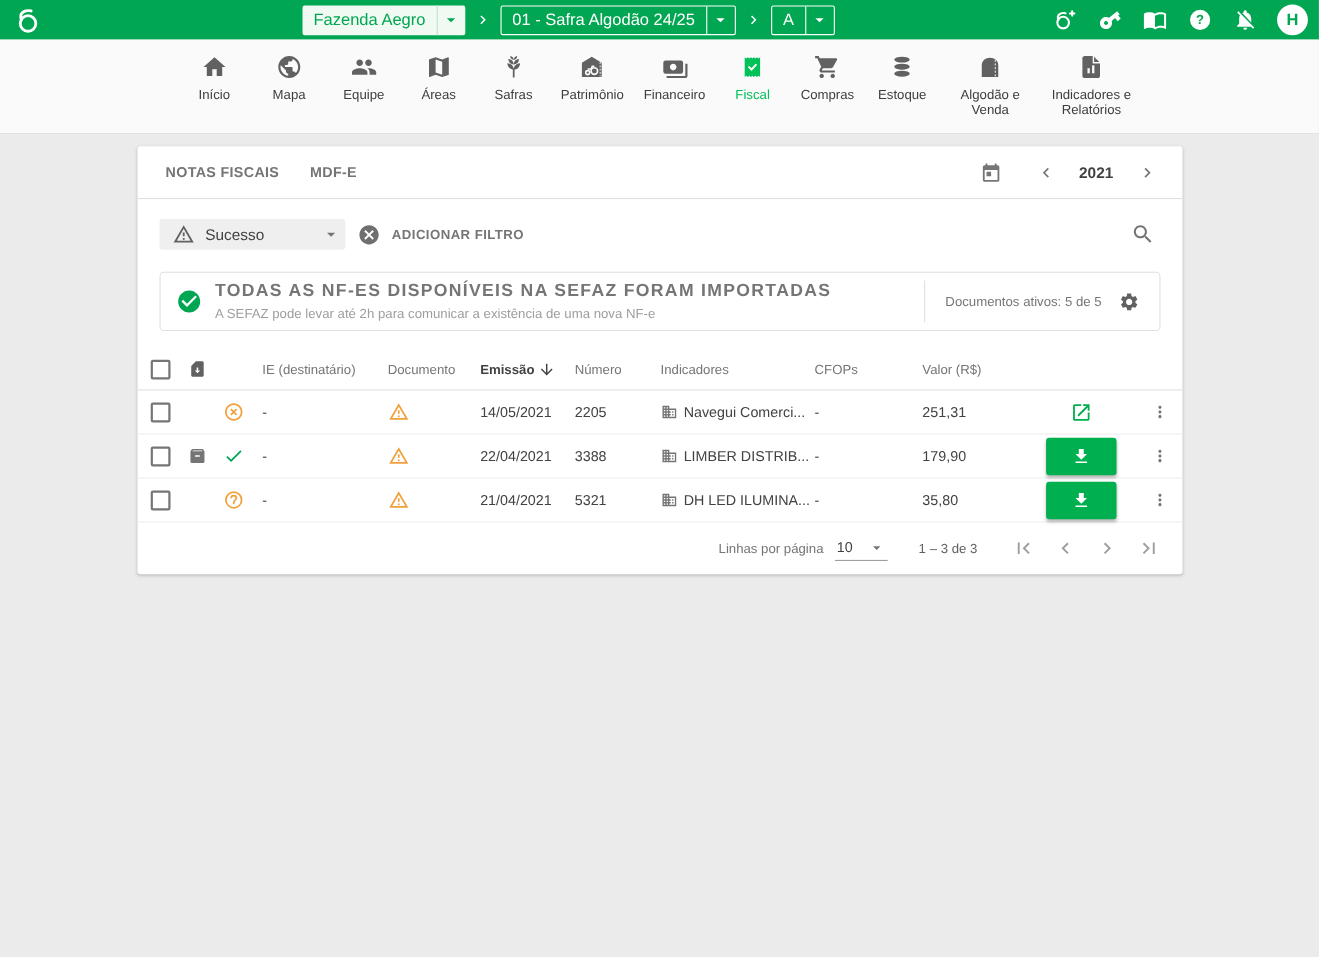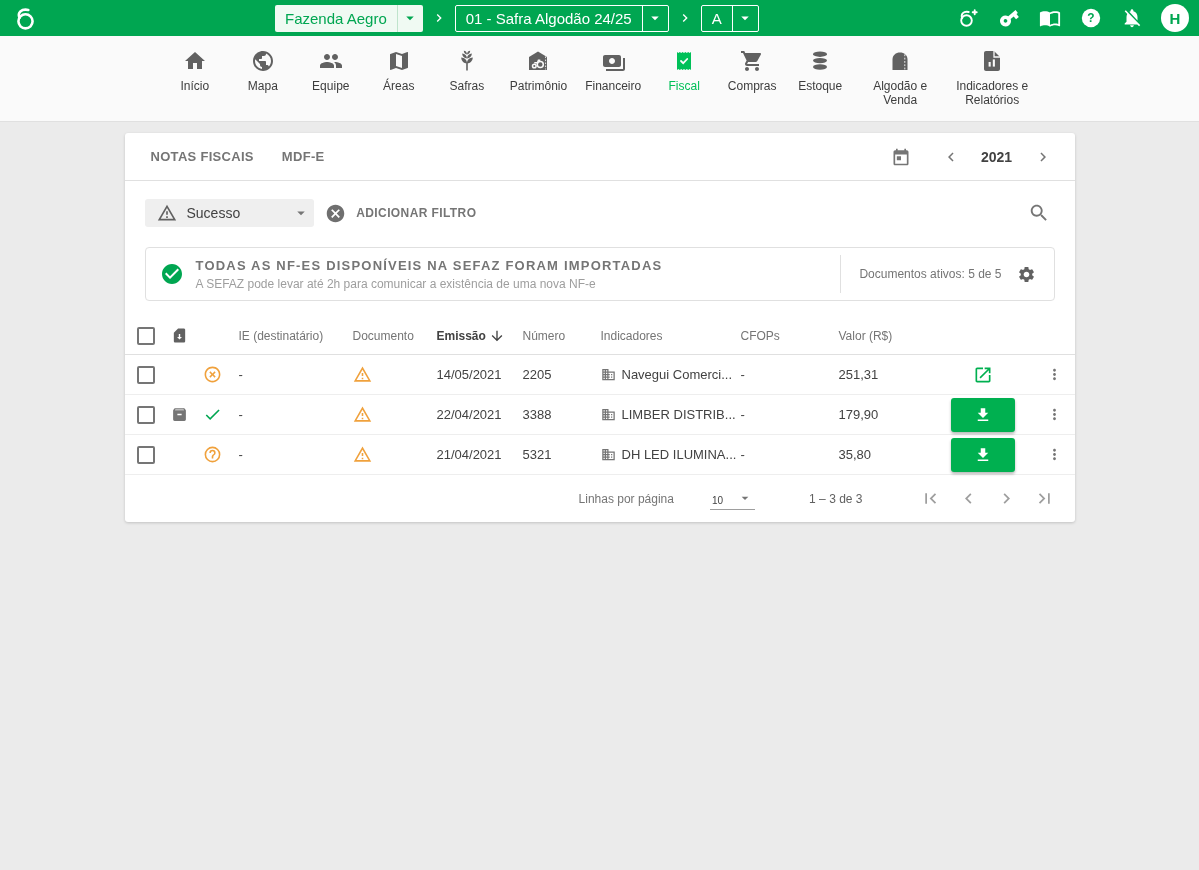--- a/index.html
+++ b/index.html
@@ -45,42 +45,42 @@
 
   .filter-row { display:flex; align-items:center; padding:16px 20px 12px 20px; }
   .chip { height:28px; background:#efefef; border-radius:3px; display:flex; align-items:center; padding:0 4px 0 12px; cursor:pointer; }
   .chip .chip-label { font-size:14px; color:#424242; margin:0 52px 0 10px; }
   .chip-clear { width:22px; height:22px; margin-left:10px; cursor:pointer; display:flex; align-items:center; justify-content:center; }
   .add-filter { font-size:12px; font-weight:bold; letter-spacing:.4px; color:#757575; margin-left:10px; cursor:pointer; }
   .filter-row .search { margin-left:auto; }
 
   .banner { margin:6px 20px 16px 20px; border:1px solid #e0e0e0; border-radius:4px; height:54px; display:flex; align-items:center; padding:0 14px; }
   .banner-text { margin-left:12px; }
-  .banner-title { font-size:13px; font-weight:bold; letter-spacing:1.2px; color:#757575; margin-bottom:4px; }
+  .banner-title { font-size:16px; font-weight:bold; letter-spacing:1.2px; color:#757575; margin-bottom:4px; }
   .banner-sub { font-size:12px; color:#9e9e9e; }
   .banner-right { margin-left:auto; display:flex; align-items:center; border-left:1px solid #e0e0e0; align-self:stretch; padding-left:18px; margin-top:7px; margin-bottom:7px; }
   .active-docs { font-size:12px; color:#757575; margin-right:12px; }
 
   
   .trow { display:grid; grid-template-columns:34px 32px 36px 114px 84px 86px 78px 140px 98px 92px 104px 40px; align-items:center; padding-left:12px; }
   .thead { height:38px; border-bottom:1px solid #e0e0e0; }
   .th { font-size:12px; color:#757575; }
   .th.sorted { font-weight:bold; color:#424242; display:flex; align-items:center; gap:3px; }
   .tbody-row { height:40px; border-bottom:1px solid #eeeeee; font-size:13px; color:#424242; }
   .checkbox { width:18px; height:18px; border:2px solid #757575; border-radius:2px; background:#fff; cursor:pointer; }
   .cell-icon { display:flex; }
   .fornecedor { display:flex; align-items:center; gap:6px; white-space:nowrap; overflow:hidden; }
   .action-cell { display:flex; justify-content:center; }
   .dl-btn { width:64px; height:34px; background:#00B050; border:none; border-radius:3px; display:flex; align-items:center; justify-content:center; cursor:pointer; box-shadow:0 2px 3px rgba(0,0,0,.28); }
   .kebab-cell { display:flex; justify-content:center; }
 
   
-  .pagination { height:47px; display:flex; align-items:center; justify-content:flex-end; padding-right:14px; font-size:12px; color:#757575;gap:26px; }
+  .pagination { height:47px; display:flex; align-items:center; justify-content:flex-end; padding-right:14px; font-size:12px; color:#757575; }
   .rpp-label { margin-right:10px; }
-  .rpp-select { display:flex; align-items:flex-end; gap:14px; border-bottom:1px solid #9e9e9e; padding:2px 2px 3px 2px; margin-right:28px; cursor:pointer; color:#424242; font-size:10px; }
+  .rpp-select { display:flex; align-items:flex-start; gap:14px; border-bottom:1px solid #9e9e9e; padding:2px 2px 3px 2px; margin-right:28px; cursor:pointer; color:#424242; font-size:13px; }
   .range { margin-right:26px; color:#616161; }
   .pager { display:flex; align-items:center; gap:6px; }
 </style>
 </head>
 <body>
 
 <header class="topbar">
   <div class="logo">
     <svg width="27" height="27" viewBox="0 0 24 24" fill="none" stroke="#fff" stroke-width="2.3" stroke-linecap="round">
       <circle cx="12" cy="14.5" r="6.3"></circle>

